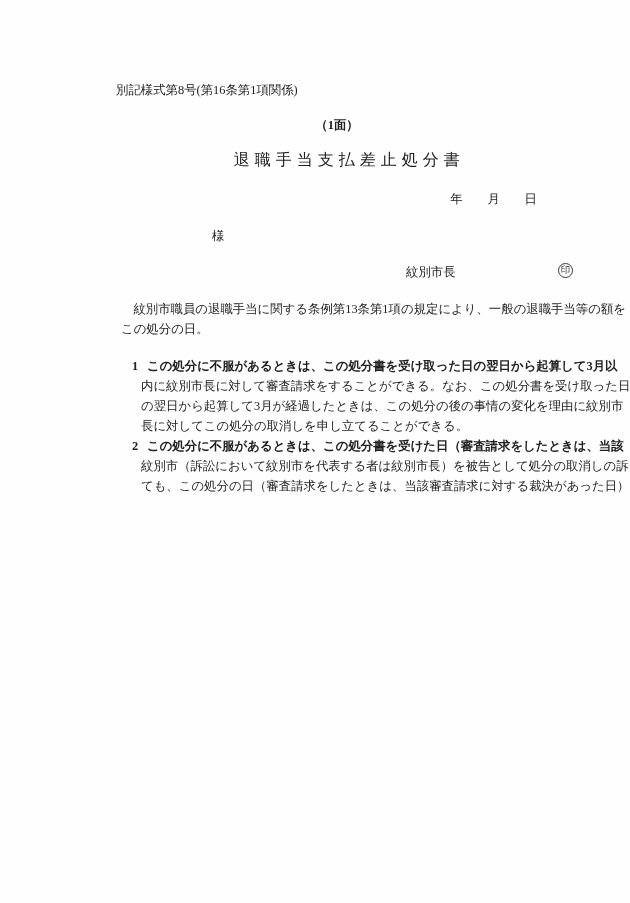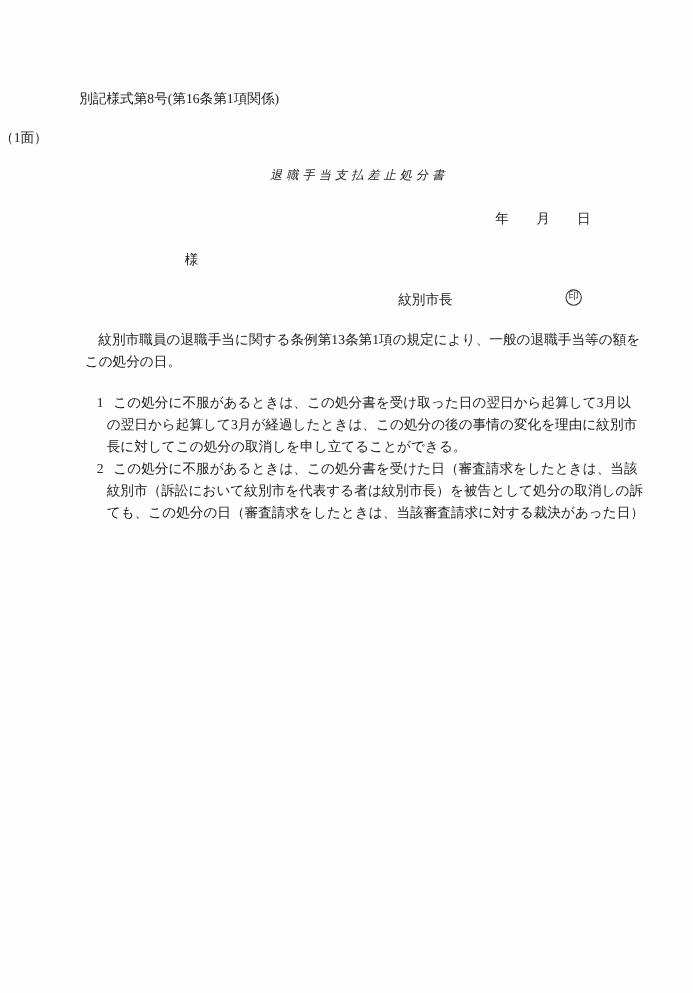--- a/index.html
+++ b/index.html
@@ -11,43 +11,43 @@
     position: relative;
     width: 630px;
     height: 903px;
     background: #fefefe;
     overflow: hidden;
     font-family: "Liberation Serif", "DejaVu Serif", serif;
     color: #212121;
     font-size: 12.4px;
     line-height: 20px;
   }
-  .abs { position: absolute; }
+  .abs { position: absolute; margin-left: 44px; }
 
   .form-number {
     left: 72px;
     top: 80px;
     white-space: nowrap;
   }
   .page-face {
     left: 0;
     right: 0;
     top: 115px;
-    text-align: left;
+    text-align: center;
+    font-weight: bold;
   }
   .doc-title {
     left: 0;
     right: 0;
     top: 150px;
     text-align: center;
     padding-left: 20px;
-    font-size: 11px;
+    font-size: 16px;
     letter-spacing: 0.5px;
     white-space: nowrap;
-    font-style: italic;
   }
   .date-line {
     top: 189px;
     right: 93px;
     white-space: pre;
   }
   .addressee-line {
     left: 168px;
     top: 226px;
   }
@@ -91,20 +91,21 @@
     top: 356px;
     width: 510px;
   }
   .line { white-space: nowrap; }
   .item {
     margin-left: 20px;
   }
   .item-first {
     margin-left: -9px;
     white-space: nowrap;
+    font-weight: bold;
   }
   .item-num {
     display: inline-block;
     width: 15px;
   }
 </style>
 </head>
 <body>
 
 <div class="page">
@@ -132,20 +133,21 @@
     <div class="line">　紋別市職員の退職手当に関する条例第13条第1項の規定により、一般の退職手当等の額を</div>
     <div class="line">この処分の日。</div>
   </div>
 
   <div class="abs notice-block">
 
     <div class="item">
       <div class="line item-first">
         <span class="item-num">1</span><span>この処分に不服があるときは、この処分書を受け取った日の翌日から起算して3月以</span>
       </div>
+      <div class="line">内に紋別市長に対して審査請求をすることができる。なお、この処分書を受け取った日</div>
       <div class="line">の翌日から起算して3月が経過したときは、この処分の後の事情の変化を理由に紋別市</div>
       <div class="line">長に対してこの処分の取消しを申し立てることができる。</div>
     </div>
 
     <div class="item">
       <div class="line item-first">
         <span class="item-num">2</span><span>この処分に不服があるときは、この処分書を受けた日（審査請求をしたときは、当該</span>
       </div>
       <div class="line">紋別市（訴訟において紋別市を代表する者は紋別市長）を被告として処分の取消しの訴</div>
       <div class="line">ても、この処分の日（審査請求をしたときは、当該審査請求に対する裁決があった日）</div>

